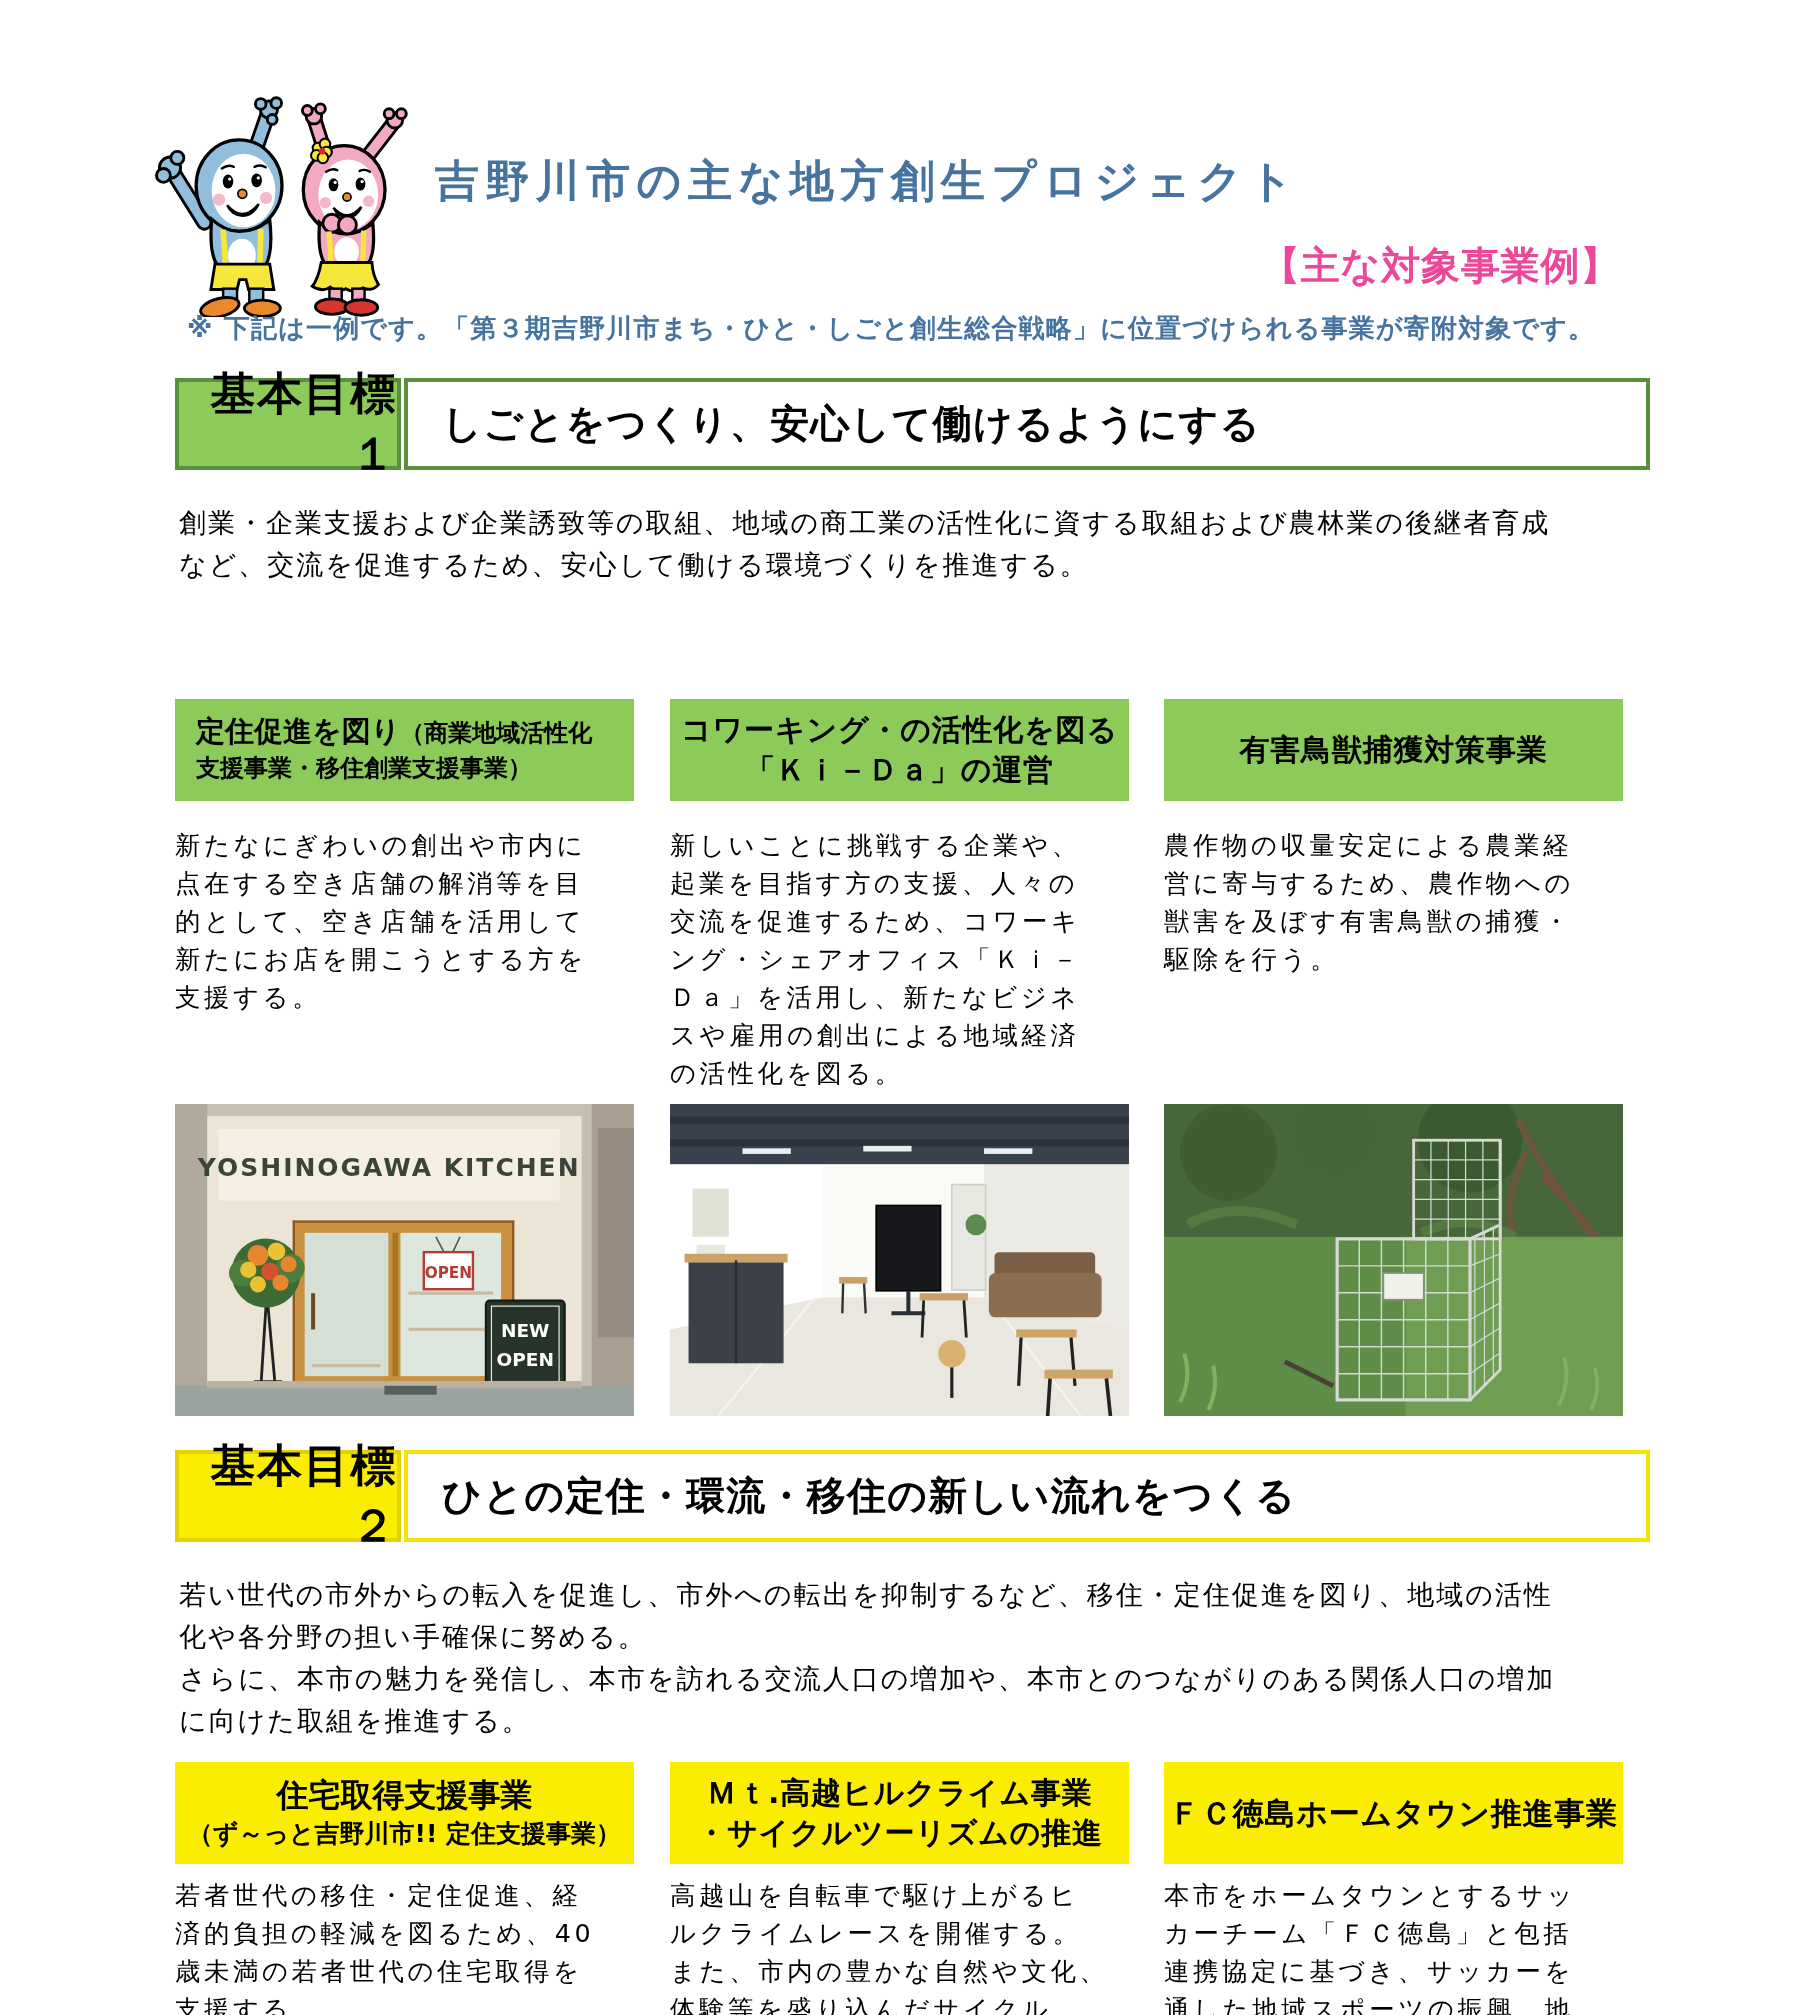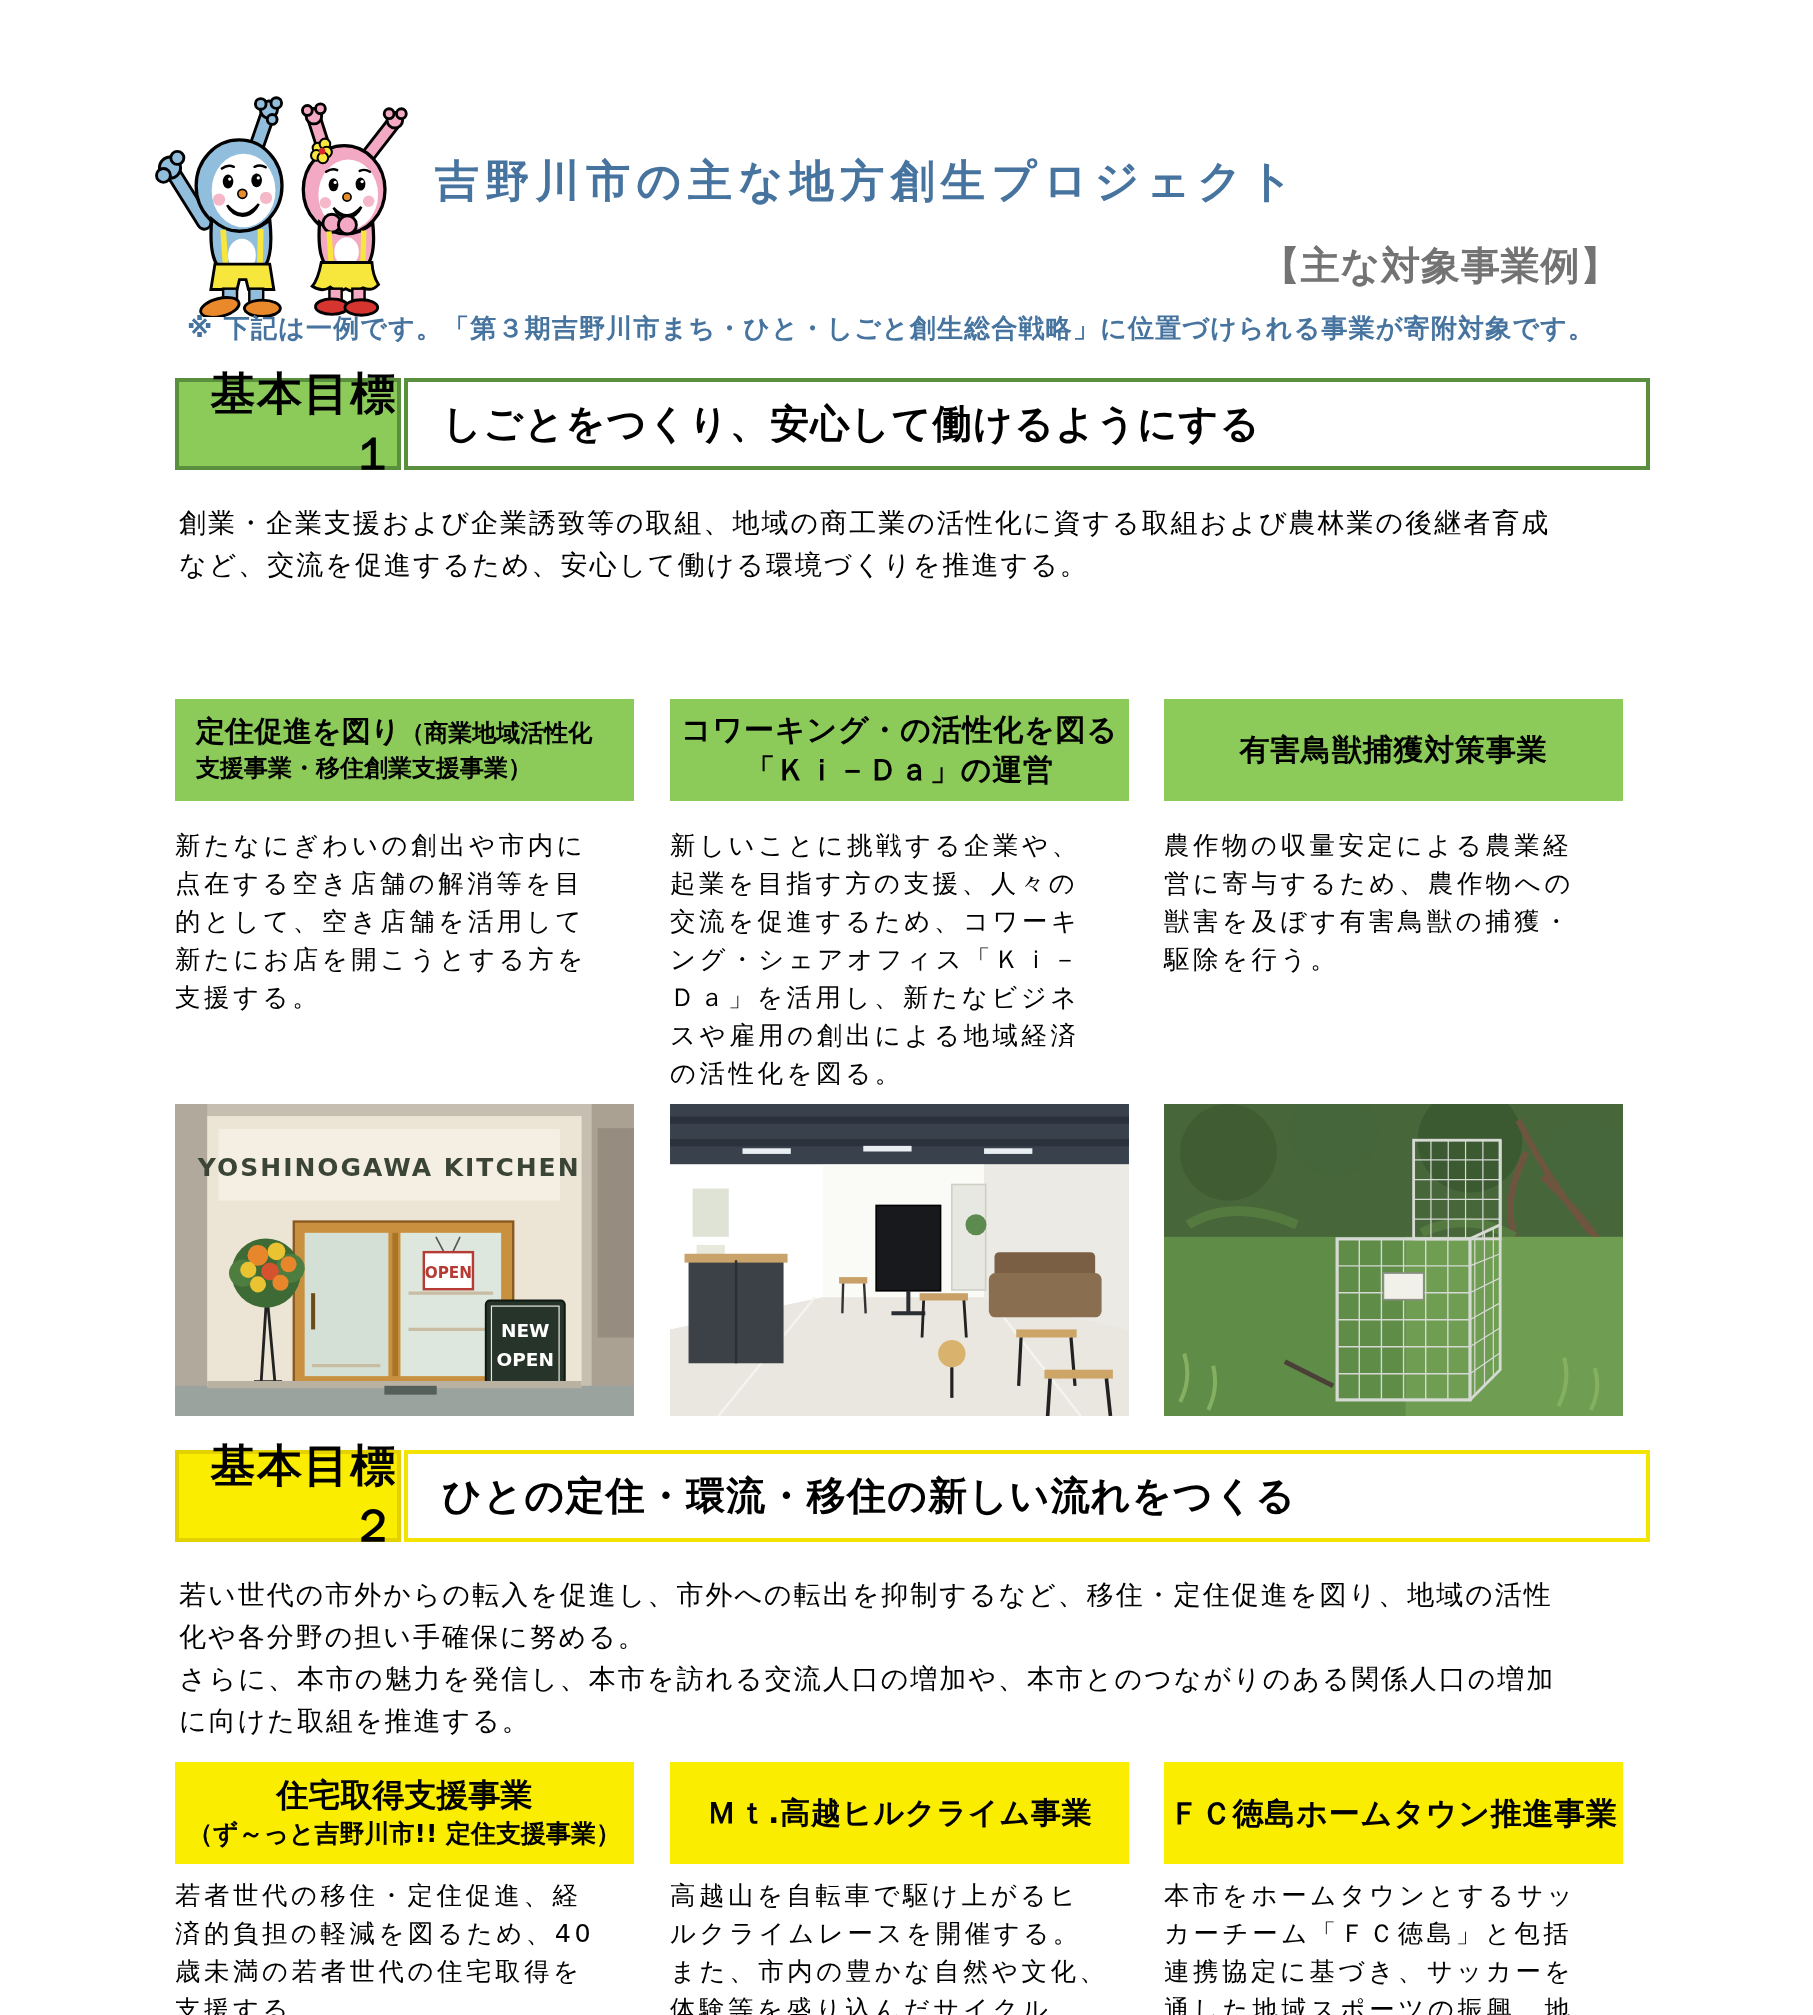--- a/index.html
+++ b/index.html
@@ -6,21 +6,21 @@
   html,body { background:#ffffff; }
   body {
     position: relative;
     width: 1814px; height: 2619px;
     font-family: "DejaVu Sans", "Liberation Sans", sans-serif;
     color: #000; overflow: hidden;
   }
   .abs { position: absolute; }
 
   .title   { color:#46749f; font-size:44px; font-weight:800; letter-spacing:6.4px; white-space:nowrap; }
-  .subtitle{ color:#737373; font-size:39px;  font-weight:800; letter-spacing:0.8px; white-space:nowrap; }
+  .subtitle{ color:#ec4899; font-size:39px;  font-weight:800; letter-spacing:0.8px; white-space:nowrap; }
   .note    { color:#46749f; font-size:26px;  font-weight:700; letter-spacing:1.2px; white-space:nowrap; }
 
   .goal-row { display:flex; align-items:stretch; }
   .goal-label { width:226px; display:flex; align-items:center; justify-content:center;
                 font-weight:800; font-size:45px; letter-spacing:1.6px;text-align:right; }
   .goal-head  { flex:1; background:#fff; display:flex; align-items:center;
                 padding-left:34px; font-weight:700; font-size:39px; letter-spacing:1.2px;
                 margin-left:3.2px; white-space:nowrap; }
   .g1 .goal-label { background:#8ccb5a; border:4px solid #5a8f3e; }
   .g1 .goal-head  { border:4px solid #5a8f3e; }
@@ -298,20 +298,21 @@
 化や各分野の担い手確保に努める。
 さらに、本市の魅力を発信し、本市を訪れる交流人口の増加や、本市とのつながりのある関係人口の増加
 に向けた取組を推進する。</div>
 
 <div class="abs proj-header yellow" style="left:175px;top:1762px">
   <div class="t-big">住宅取得支援事業</div>
   <div class="t-sub2">（ず～っと吉野川市!! 定住支援事業）</div>
 </div>
 <div class="abs proj-header yellow" style="left:670px;top:1762px">
   <div class="line">Ｍｔ.高越ヒルクライム事業</div>
+  <div class="line">・サイクルツーリズムの推進</div>
 </div>
 <div class="abs proj-header yellow" style="left:1164px;top:1762px">
   <div class="line" style="font-size:31px">ＦＣ徳島ホームタウン推進事業</div>
 </div>
 
 <div class="abs proj-body" style="left:175px;top:1876px">若者世代の移住・定住促進、経
 済的負担の軽減を図るため、40
 歳未満の若者世代の住宅取得を
 支援する。</div>
 <div class="abs proj-body" style="left:670px;top:1876px">高越山を自転車で駆け上がるヒ

